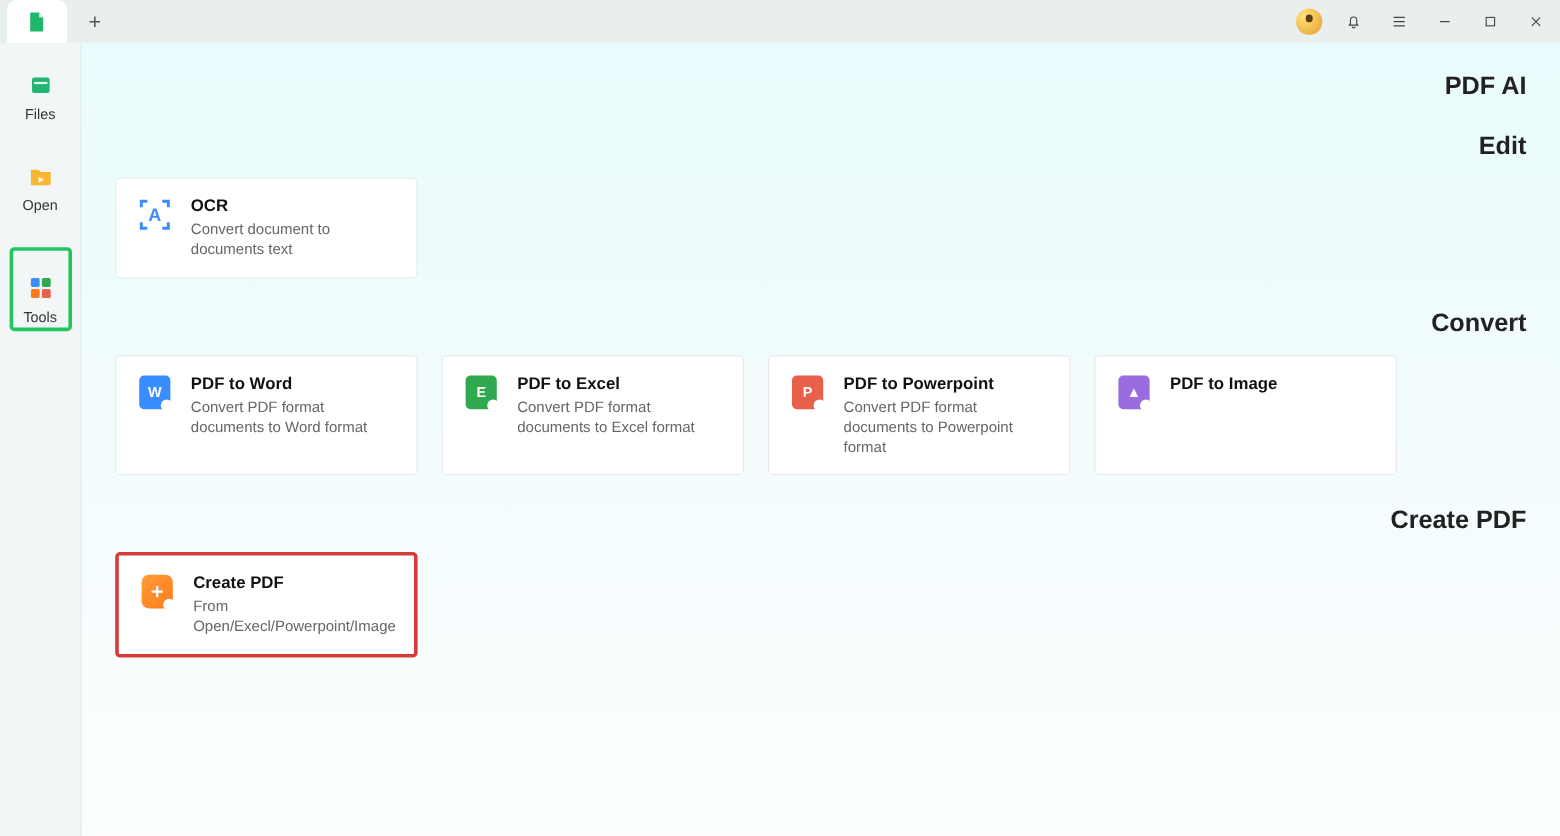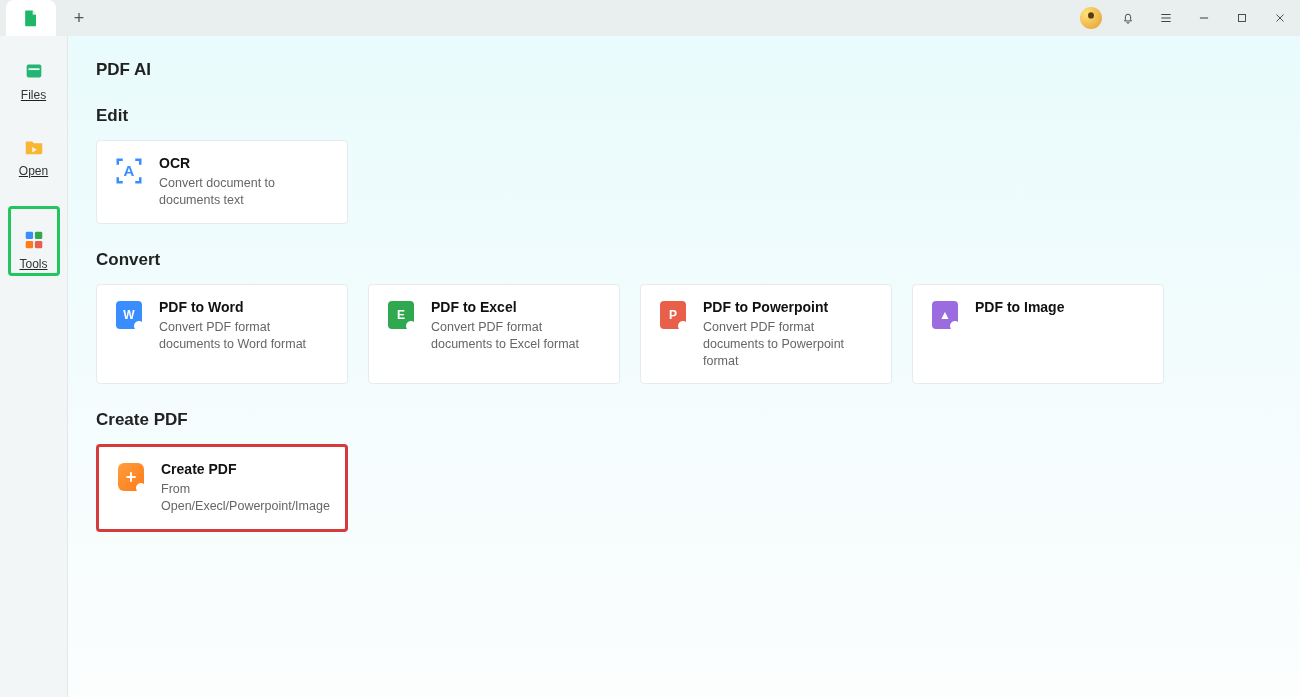--- a/index.html
+++ b/index.html
@@ -49,21 +49,20 @@
   .body-area {
     display:flex;
     height: calc(697px - 36px);
   }
   .sidebar {
     width: 68px;
     background: #f3f6f6;
     border-right: 1px solid #e2e8e8;
     display:flex; flex-direction:column; align-items:center;
     padding-top: 18px;
-    text-decoration: underline;
   }
   .side-item {
     width: 52px;
     display:flex; flex-direction:column; align-items:center;
     margin-bottom: 22px;
     cursor:pointer;
     padding: 6px 0;
   }
   .side-item .lbl { font-size: 12px; color:#333; margin-top:6px; }
   .side-hl {
@@ -73,21 +72,21 @@
   }
   .side-icon { width:22px; height:22px; }
 
   .main {
     flex:1;
     background: linear-gradient(180deg, #e9fbfc 0%, #f4fcfd 55%, #fcfefe 100%);
     padding: 24px 28px;
     overflow:auto;
   }
   .section { margin-bottom: 26px; }
-  .section-title { font-size: 17px; font-weight:700; color:#222; margin-bottom: 14px; }
+  .section-title { font-size: 21px; font-weight:700; color:#222; margin-bottom: 14px; text-align: right; }
 
   .card-row { display:flex; gap: 20px; flex-wrap:wrap; }
   .card {
     background:#fff;
     border:1px solid #e6ecec;
     border-radius: 4px;
     padding: 14px 16px;
     display:flex; align-items:flex-start; gap: 14px;
     width: 252px;
     cursor:pointer;

